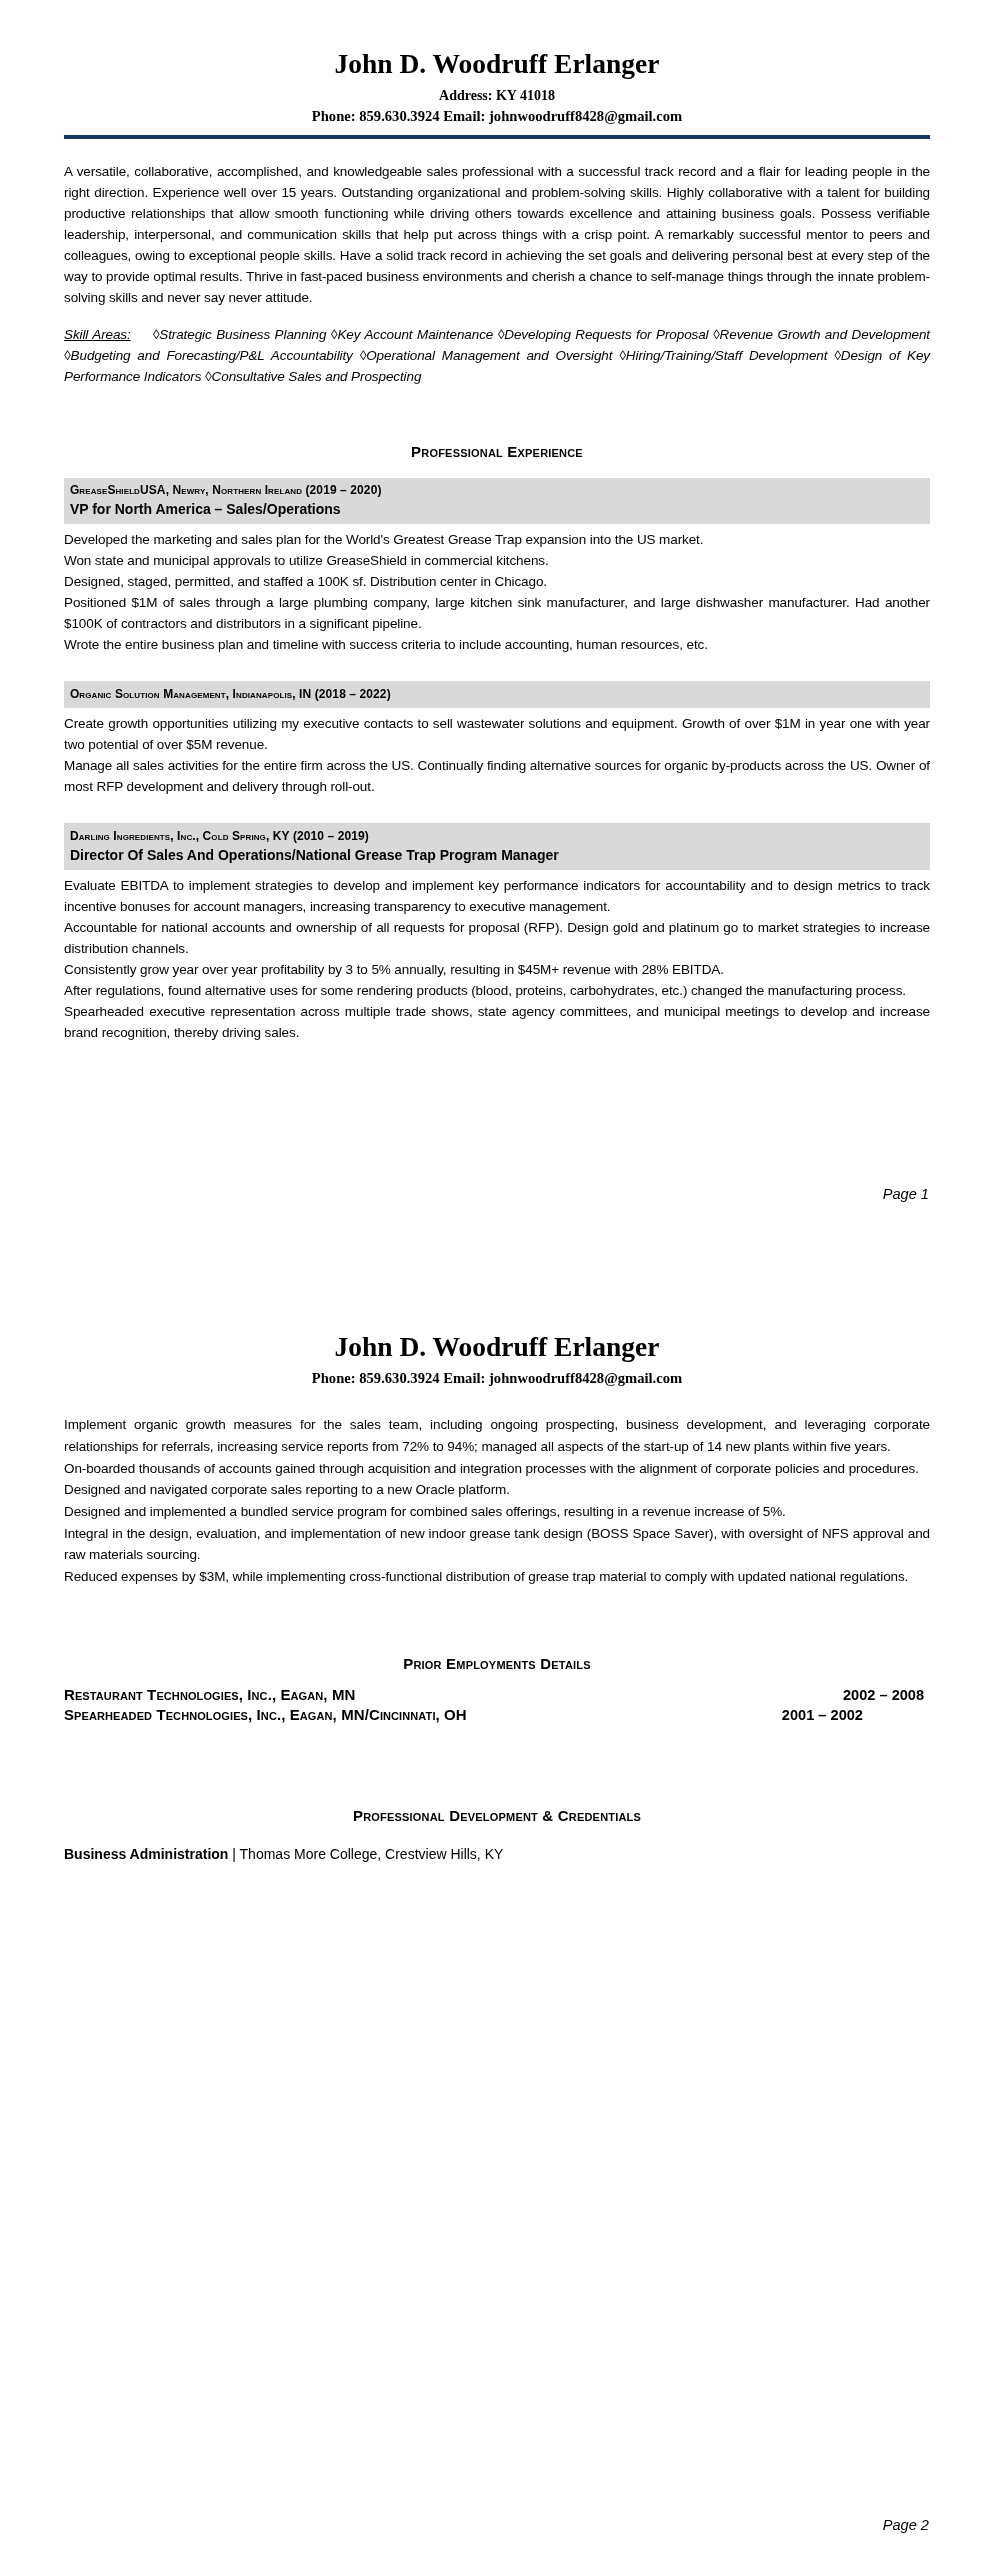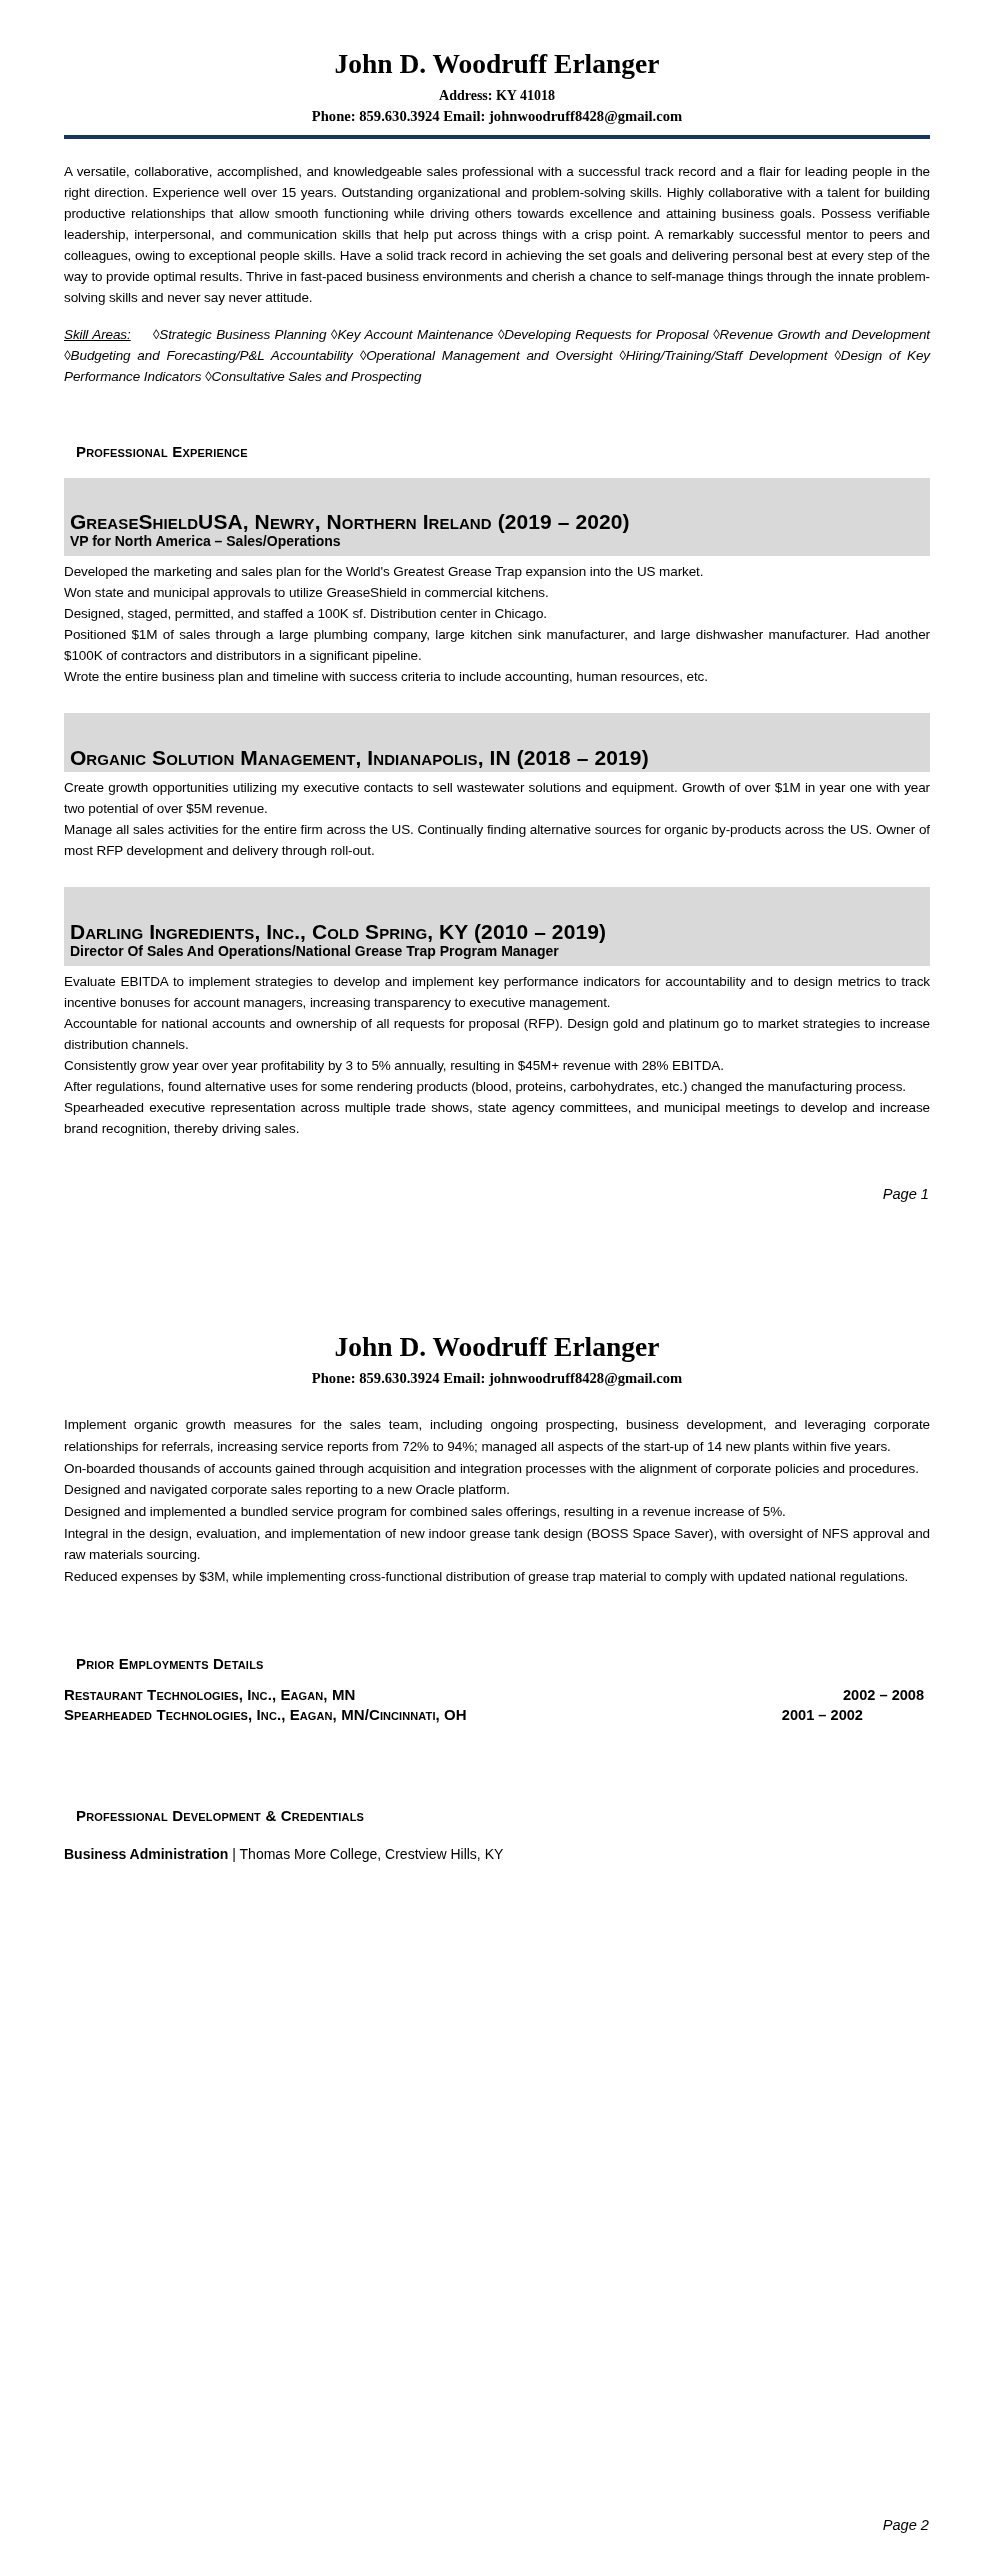--- a/index.html
+++ b/index.html
@@ -31,31 +31,31 @@
   .rule { height: 4.1px; background: #17365D; margin-top: 9.4px; }
 
   
   .bodytext { font-size: 13.5px; line-height: 21px; text-align: justify; margin: 0; letter-spacing: -0.1px; }
   .summary { margin-top: 22px; }
   .skills { margin-top: 16.4px; font-style: italic; }
   .skills-label { font-weight: normal; text-decoration: underline; margin-right: 22px; }
 
   .section-heading {
     font-variant: small-caps; font-weight: bold; font-size: 15px; line-height: 19px;
-    margin: 12px; letter-spacing: 0.2px;
+    text-align: center; margin: 0; letter-spacing: 0.2px;
   }
   .mt-exp { margin-top: 55px; }
   .mt-prior { margin-top: 66px; }
   .mt-dev { margin-top: 81px; }
 
   
   .job { margin-top: 26px; }
   .job-first { margin-top: 16.4px; }
   .job-header { background: #D9D9D9; padding: 2.9px 5.9px 4.1px 5.9px; }
-  .job-company { font-variant: small-caps; font-weight: bold; font-size: 21px; line-height: 20px; letter-spacing: 0.1px; margin-top: 32px; }
+  .job-company { font-variant: small-caps; font-weight: bold; font-size: 12px; line-height: 20px; letter-spacing: 0.1px; }
   .job-title { font-weight: bold; font-size: 14px; line-height: 19.3px; }
   .job .bodytext:first-of-type { margin-top: 5.3px; }
   .page2-body { margin-top: 27px; }
   .page2-body .bodytext { line-height: 21.7px; }
 
   
   .prior-rows { margin-top: 11.7px; }
   .prior-row { display: flex; justify-content: space-between; line-height: 20px; }
   .prior-company { font-variant: small-caps; font-weight: bold; font-size: 15px; letter-spacing: 0.1px; }
   .prior-dates { font-weight: bold; font-size: 14.6px; white-space: nowrap; }
@@ -96,21 +96,21 @@
       </div>
       <p class="bodytext">Developed the marketing and sales plan for the World's Greatest Grease Trap expansion into the US market.</p>
       <p class="bodytext">Won state and municipal approvals to utilize GreaseShield in commercial kitchens.</p>
       <p class="bodytext">Designed, staged, permitted, and staffed a 100K sf. Distribution center in Chicago.</p>
       <p class="bodytext">Positioned $1M of sales through a large plumbing company, large kitchen sink manufacturer, and large dishwasher manufacturer. Had another $100K of contractors and distributors in a significant pipeline.</p>
       <p class="bodytext">Wrote the entire business plan and timeline with success criteria to include accounting, human resources, etc.</p>
     </section>
 
     <section class="job">
       <div class="job-header">
-        <div class="job-company">Organic Solution Management, Indianapolis, IN (2018 – 2019)</div>
+        <div class="job-company">Organic Solution Management, Indianapolis, IN (2018 – 2022)</div>
       </div>
       <p class="bodytext">Create growth opportunities utilizing my executive contacts to sell wastewater solutions and equipment.  Growth of over $1M in year one with year two potential of over $5M revenue.</p>
       <p class="bodytext">Manage all sales activities for the entire firm across the US. Continually finding alternative sources for organic by-products across the US. Owner of most RFP development and delivery through roll-out.</p>
     </section>
 
     <section class="job">
       <div class="job-header">
         <div class="job-company">Darling Ingredients, Inc., Cold Spring, KY (2010 – 2019)</div>
         <div class="job-title">Director Of Sales And Operations/National Grease Trap Program Manager</div>
       </div>

